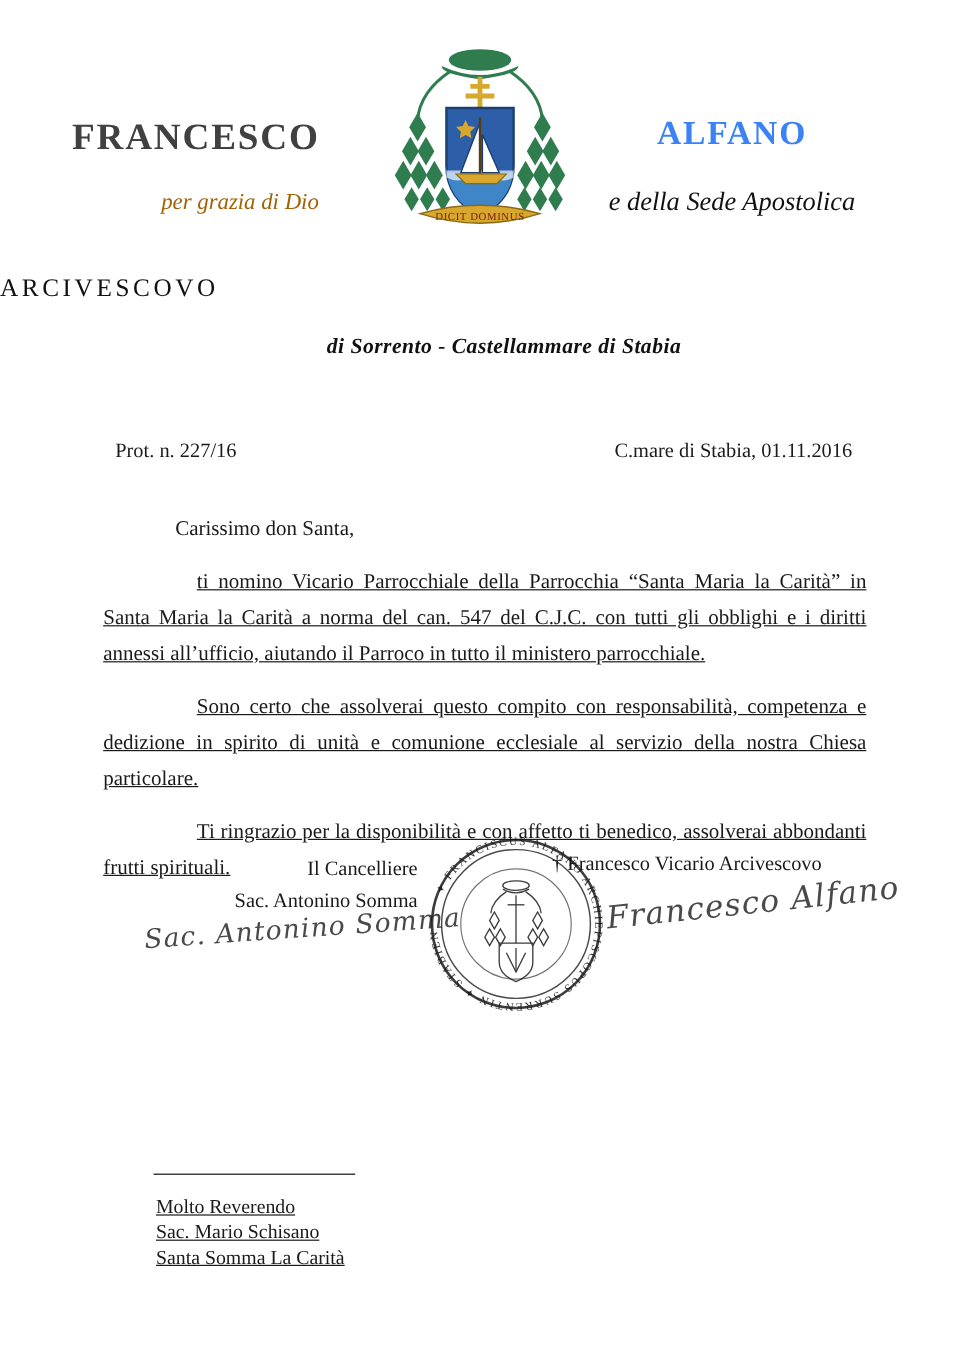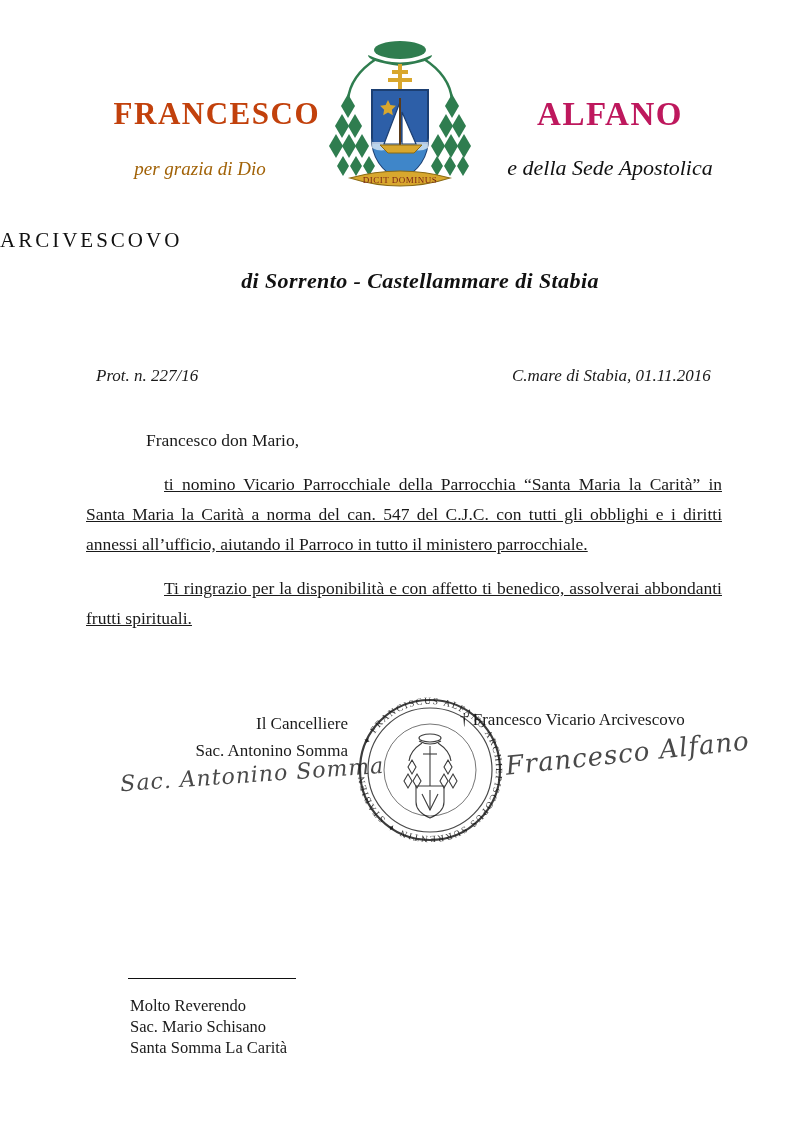--- a/index.html
+++ b/index.html
@@ -33,36 +33,36 @@
     top: 28px;
     transform: translateX(-50%);
     width: 180px;
     height: 175px;
   }
   .name-left {
     position: absolute;
     left: 60px;
     top: 96px;
     width: 260px;
-    text-align: right;
+    text-align: left;
     font-size: 31px;
     letter-spacing: 1.5px;
     font-weight: bold;
-    color: #c2410c;
+    color: #404040;
   }
   .name-right {
     position: absolute;
     right: 60px;
     top: 96px;
     width: 260px;
     text-align: center;
-    font-size: 33px;
+    font-size: 28px;
     letter-spacing: 1.5px;
     font-weight: bold;
-    color: #be185d;
+    color: #3b82f6;
   }
   .sub-left {
     position: absolute;
     left: 60px;
     top: 158px;
     width: 280px;
     text-align: center;
     font-size: 19px;
     font-style: italic;
     color: #a16207;
@@ -84,38 +84,37 @@
     top: 228px;
     text-align: left;
     font-size: 21px;
     letter-spacing: 3px;
     color: #111;
   }
   .title-see {
     position: absolute;
     left: 0;
     right: 0;
-    top: 268px;
+    top: 278px;
     text-align: center;
-    font-size: 22px;
+    font-size: 18px;
     font-style: italic;
     font-weight: bold;
     letter-spacing: 0.4px;
     color: #111;
     margin-left: 40px;
   }
 
   
   .meta {
     position: absolute;
     left: 0;
     right: 0;
     top: 366px;
     height: 24px;
-    font-style: italic;
   }
   .protocol {
     position: absolute;
     left: 96px;
     top: 0;
     font-size: 17px;
   }
   .place-date {
     position: absolute;
     left: 512px;
@@ -208,21 +207,21 @@
     width: 168px;
     border-top: 1.6px solid #111;
   }
   .addressee {
     position: absolute;
     left: 130px;
     top: 995px;
     font-size: 16.5px;
     line-height: 21px;
   }
-  .addressee div { white-space: nowrap; }
+  .addressee div { white-space: nowrap; text-decoration: underline; }
 </style>
 </head>
 <body>
 
 <div class="page">
 
   <div class="letterhead">
 
     <svg class="crest" viewBox="0 0 180 175">
 
@@ -286,22 +285,23 @@
 
   <div class="title-role">ARCIVESCOVO</div>
   <div class="title-see">di Sorrento - Castellammare di Stabia</div>
 
   <div class="meta">
     <div class="protocol">Prot. n. 227/16</div>
     <div class="place-date">C.mare di Stabia, 01.11.2016</div>
   </div>
 
   <div class="body-text">
-    <p class="salutation">Francesco don Mario,</p>
+    <p class="salutation">Carissimo don Santa,</p>
     <p class="indent">ti nomino Vicario Parrocchiale della Parrocchia “Santa Maria la Carità” in Santa Maria la Carità a norma del can. 547 del C.J.C.  con tutti gli obblighi e i diritti annessi all’ufficio, aiutando il Parroco in tutto il ministero parrocchiale.</p>
+    <p class="indent">Sono certo che assolverai questo compito con responsabilità, competenza e dedizione in spirito di unità e comunione ecclesiale al servizio della nostra Chiesa particolare.</p>
     <p class="indent">Ti ringrazio per la disponibilità e con affetto ti benedico, assolverai abbondanti frutti spirituali.</p>
   </div>
 
   <div class="sig-area">
     <div class="sig-left">
       <div>Il Cancelliere</div>
       <div>Sac. Antonino Somma</div>
     </div>
     <div class="sig-right">† Francesco Vicario Arcivescovo</div>
     <div class="hand hand-left">Sac. Antonino Somma</div>

